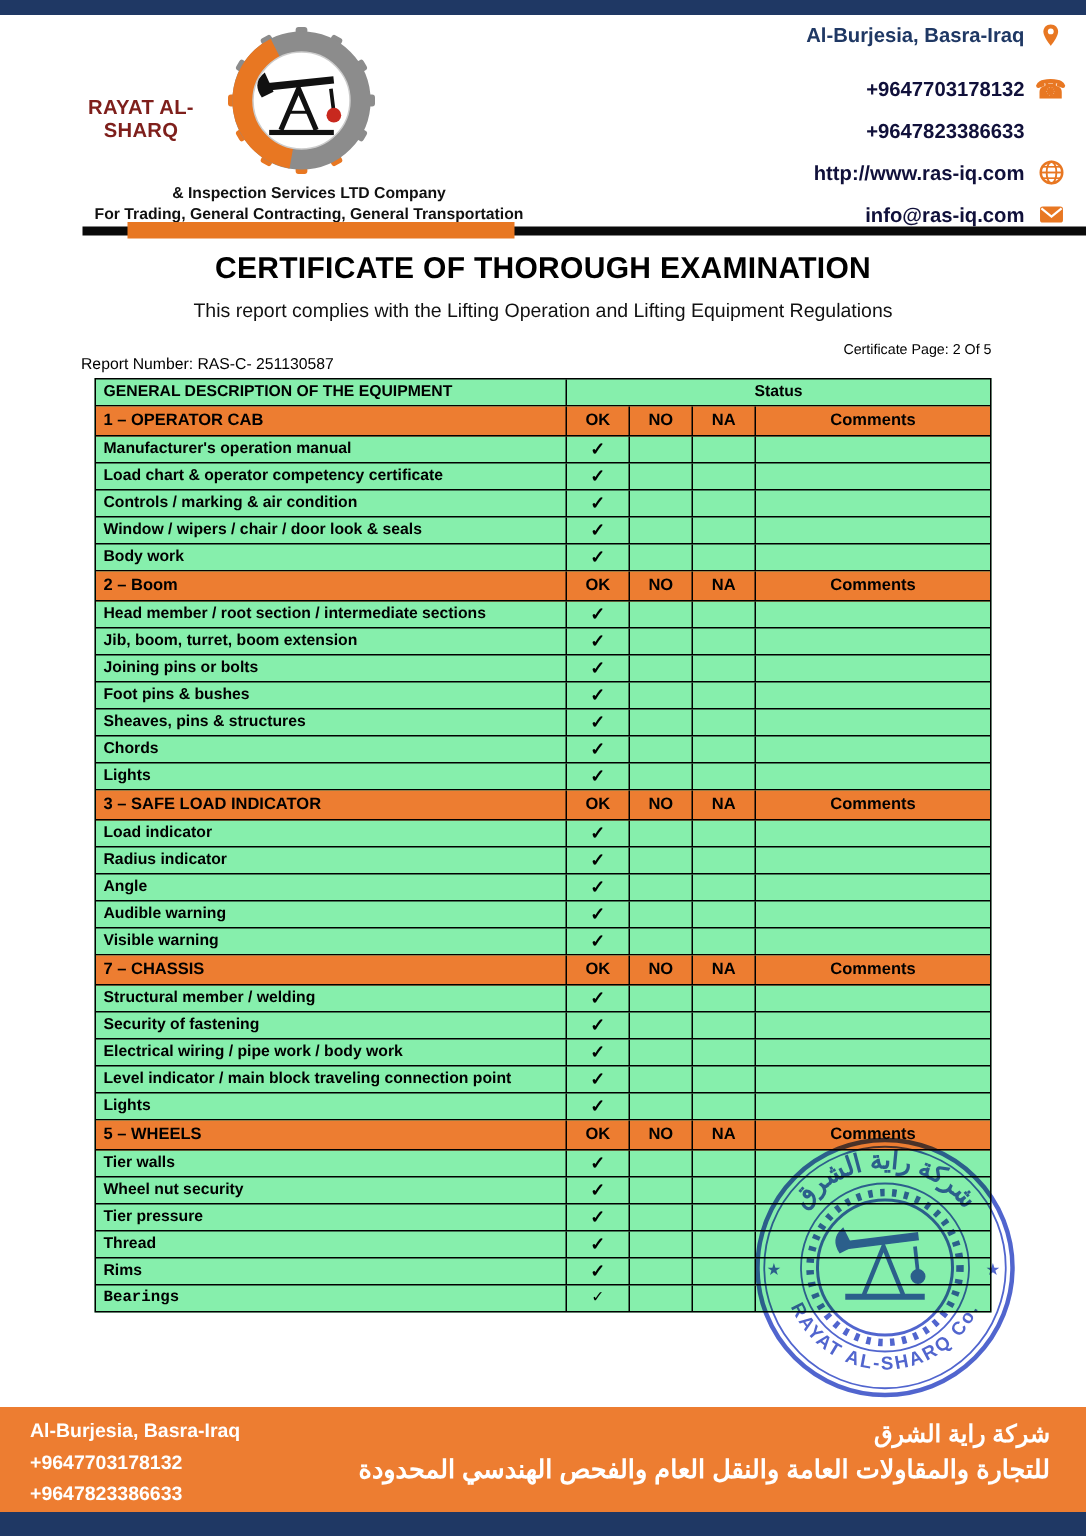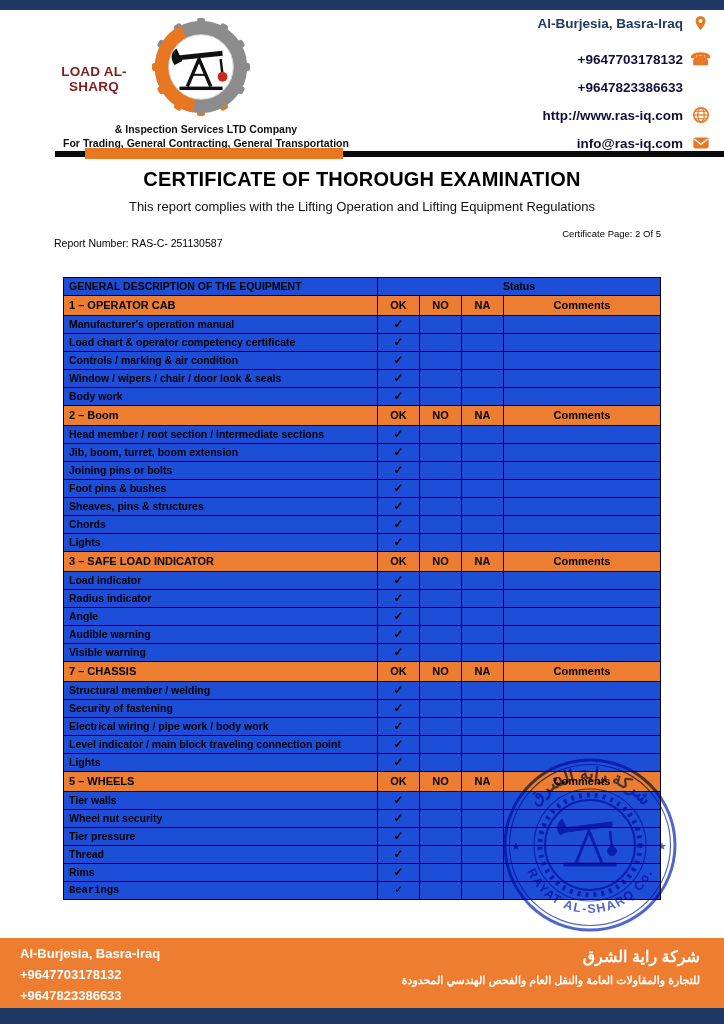--- a/index.html
+++ b/index.html
@@ -28,52 +28,52 @@
   .divider-orange { position:absolute; left:85px; top:148px; width:258px; height:11px; background:#E87722; }
 
   
   .cert-title { position:absolute; top:168px; left:0; width:100%; text-align:center; font-size:20px; font-weight:bold; color:#000; letter-spacing:0.2px; }
   .cert-subtitle { position:absolute; top:199px; left:0; width:100%; text-align:center; font-size:13px; color:#111; }
 
   .report-number { position:absolute; left:54px; top:237px; font-size:10.5px; color:#000; }
   .cert-page { position:absolute; right:63px; top:228px; font-size:9.5px; color:#000; }
 
   
-  .insp-table { position:absolute; left:63px; top:252px; width:598px; border:1.5px solid #000; background:#1d4ed8;margin-top:25px; }
+  .insp-table { position:absolute; left:63px; top:252px; width:598px; border:1.5px solid #000; background:#86efac; }
   .t-row { display:grid; grid-template-columns:314px 42px 42px 42px 1fr; border-bottom:1px solid #000; }
   .insp-table .t-row:last-child { border-bottom:none;font-family:Liberation Mono, monospace; }
   .cell { border-right:1px solid #000; padding:2px 5px; font-size:10.5px; font-weight:bold; color:#000; display:flex; align-items:center; line-height:13px; min-height:17px; }
   .cell:last-child { border-right:none; }
   .center { justify-content:center; text-align:center; padding:2px 2px; }
   .header-row .cell { min-height:17px; }
   .status-cell { grid-column:2/6; justify-content:center; border-right:none; }
   .section-row { background:#ED7D31; }
   .section-row .cell { min-height:19px; font-size:11px; }
   .check { font-size:12px; }
 
   
   .stamp { position:absolute; left:500px; top:755px; width:180px; height:180px; opacity:0.88; mix-blend-mode:multiply; }
 
   
   .footer-orange { position:absolute; left:0; top:938px; width:100%; height:70px; background:#ED7D31; }
   .footer-left { position:absolute; left:20px; top:5px; color:#fff; font-weight:bold; font-size:13px; }
   .footer-line { line-height:21px; }
   .footer-right { position:absolute; right:24px; top:7px; color:#fff; text-align:right; direction:rtl; }
   .footer-right .l1 { font-size:16px; font-weight:bold; line-height:24px; }
-  .footer-right .l2 { font-size:11px; font-weight:bold; line-height:22px;margin-left:41px; }
+  .footer-right .l2 { font-size:17px; font-weight:bold; line-height:22px;margin-left:41px; }
 </style>
 </head>
 <body>
 
 <div class="page">
 
   <div class="topbar"></div>
 
   <div class="logo-area">
-    <div class="company-en">LOAD AL-SHARQ</div>
+    <div class="company-en">RAYAT AL-SHARQ</div>
 
     <svg class="gear-svg" viewBox="0 0 100 100">
       <g>
         <g fill="#8C8C8C">
           <rect x="46" y="0" width="8" height="12" rx="2" transform="rotate(0 50 50)"></rect>
           <rect x="46" y="0" width="8" height="12" rx="2" transform="rotate(30 50 50)"></rect>
           <rect x="46" y="0" width="8" height="12" rx="2" transform="rotate(60 50 50)"></rect>
           <rect x="46" y="0" width="8" height="12" rx="2" transform="rotate(90 50 50)"></rect>
           <rect x="46" y="0" width="8" height="12" rx="2" transform="rotate(120 50 50)"></rect>
           <rect x="46" y="0" width="8" height="12" rx="2" transform="rotate(300 50 50)"></rect>

